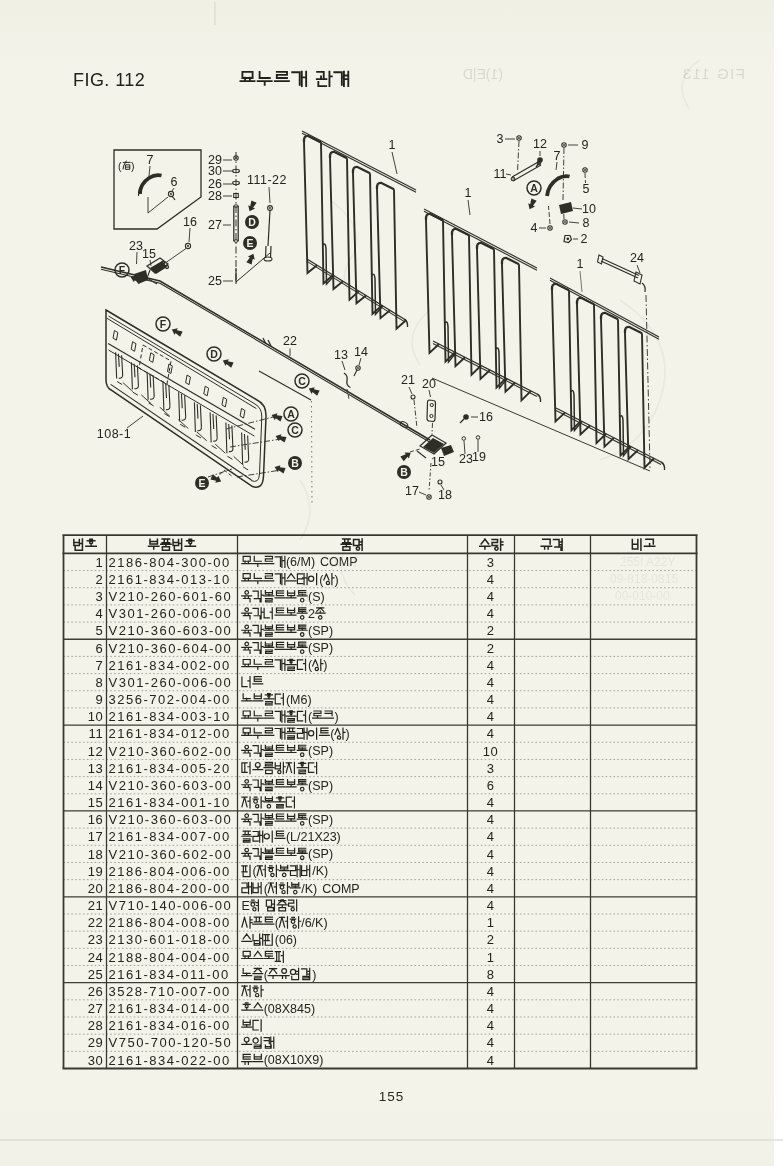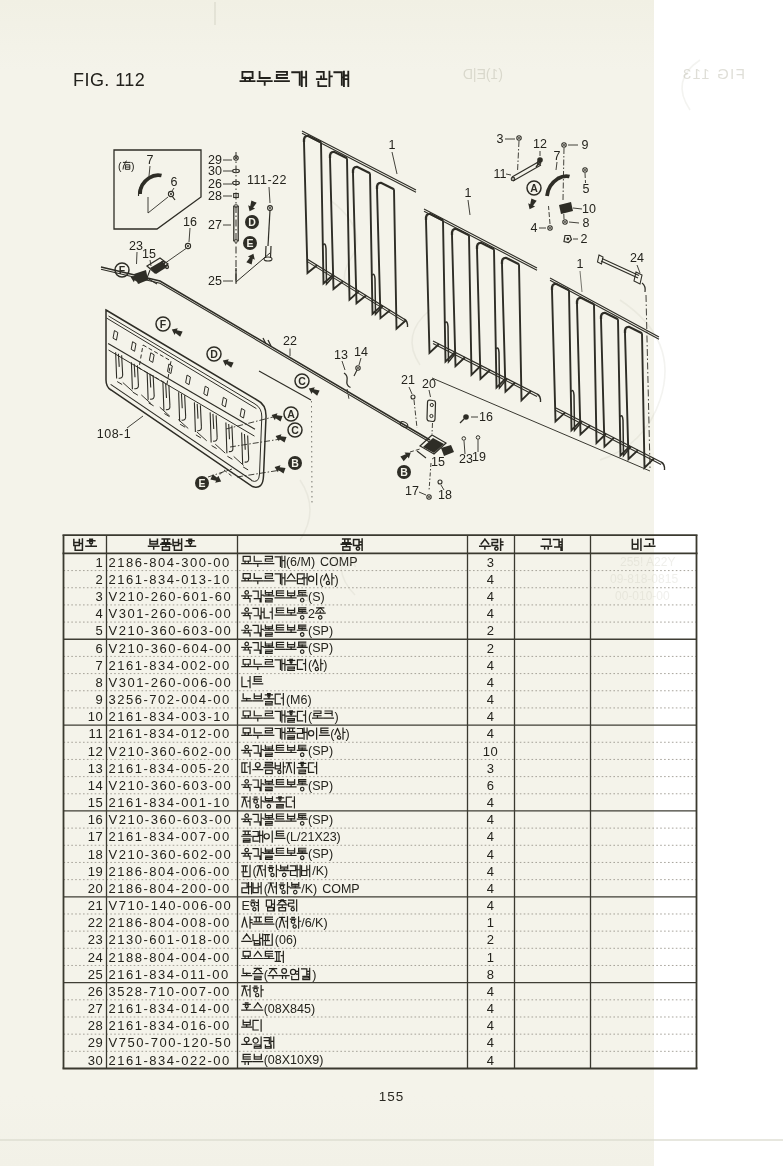--- a/index.html
+++ b/index.html
@@ -1,16 +1,16 @@
 <!DOCTYPE html>
 <html><head><meta charset="utf-8">
 <style>
 html,body{margin:0;padding:0;}
 body{width:783px;height:1166px;overflow:hidden;}
-.page{position:relative;width:654px;height:1166px;
+.page{position:relative;width:774px;height:1166px;
 background:linear-gradient(180deg,#f1f0e4 0%,#f4f3ea 6%,#f4f3ea 94%,#f2f1e7 100%);
 font-family:"Liberation Sans",sans-serif;}
 svg text{font-family:"Liberation Sans",sans-serif;}
 </style></head>
 <body>
 <div class="page">
 <svg width="783" height="1166" viewBox="0 0 783 1166" xmlns="http://www.w3.org/2000/svg">
 <text x="73" y="86" font-size="18" fill="#22211c" font-family="Liberation Sans" letter-spacing="0.45">FIG. 112</text>
       <path d="M242.4 71.81H252.6V78.01H242.4ZM240.45 81.11H254.55M245.1 77.73V81.11M249.9 77.73V81.11M259.6 71.81V78.01H269.8M257.65 81.11H271.75M264.7 81.11V84.78M276.8 71.81H287V74.91H276.8V78.01H287M274.85 81.11H288.95M292.2 72.24H299.7V84.78M301.8 71.67V86.19M306.15 71.67V86.19M301.8 77.31H306.15M317.14 71.81H323.74V77.45M316.84 79.14H326.44M321.04 76.32V79.14M329.44 71.67V86.19M329.44 76.32H331.84M318.34 81.96V86.19H326.14M334.34 72.24H341.84V84.78M343.94 71.67V86.19M348.29 71.67V86.19M343.94 75.48H348.29M343.94 79.14H348.29M341.84 77.31H343.94" fill="none" stroke="#22211c" stroke-width="1.85" stroke-linecap="square"></path>
       <g opacity="0.45">

